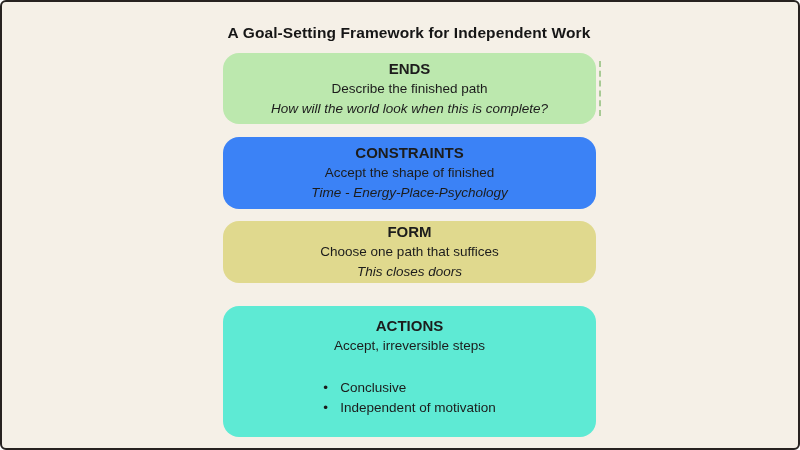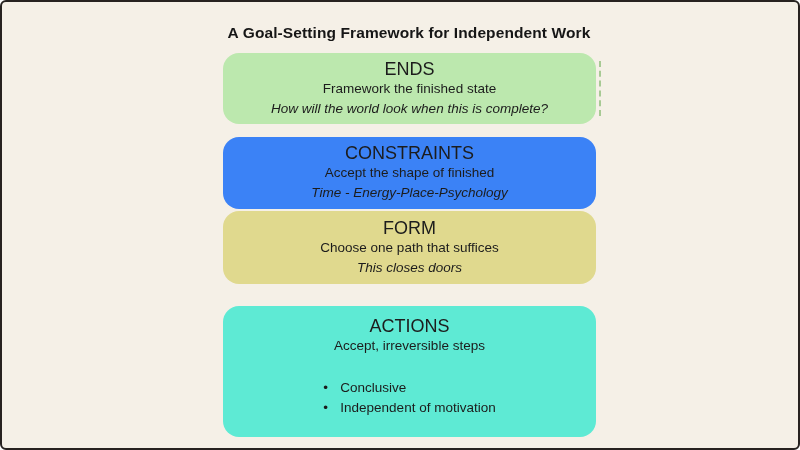--- a/index.html
+++ b/index.html
@@ -36,36 +36,36 @@
     border-radius: 16px;
     box-sizing: border-box;
     display: flex;
     flex-direction: column;
     align-items: center;
     justify-content: center;
     text-align: center;
     color: #1c1c1c;
   }
   .box-heading {
-    font-weight: 400;
-    font-size: 18px;
+    font-weight: 700;
+    font-size: 15px;
     line-height: 20px;
   }
   .box-line {
     font-size: 13.5px;
     line-height: 20px;
   }
   .box-italic {
     font-size: 13.5px;
     line-height: 20px;
     font-style: italic;
   }
   .box-ends        { top: 51px;  height: 71px;  }
   .box-constraints { top: 135px; height: 72px;  }
-  .box-form        { top: 209px; height: 73px;  }
+  .box-form        { top: 219px; height: 62px;  }
   .box-actions     { top: 304px; height: 131px; justify-content: flex-start; padding-top: 10px; }
 
   .dashed-edge {
     position: absolute;
     top: 8px;
     bottom: 8px;
     right: -5px;
     width: 0;
     border-right: 2px dashed rgba(140, 190, 120, 0.75);
     pointer-events: none;
@@ -92,21 +92,21 @@
 </style>
 </head>
 <body>
 
 <div class="frame" style="background: rgb(245, 240, 231); border-color: rgb(39, 34, 32); color: rgb(28, 28, 28);">
 
   <h1 class="title">A Goal-Setting Framework for Independent Work</h1>
 
   <div class="box box-ends" style="background: rgb(188, 232, 174);">
     <div class="box-heading">ENDS</div>
-    <div class="box-line">Framework the finished state</div>
+    <div class="box-line">Describe the finished path</div>
     <div class="box-italic">How will the world look when this is complete?</div>
     <div class="dashed-edge"></div>
   </div>
 
   <div class="box box-constraints" style="background: #3b82f6;">
     <div class="box-heading">CONSTRAINTS</div>
     <div class="box-line">Accept the shape of finished</div>
     <div class="box-italic">Time - Energy-Place-Psychology</div>
   </div>
 

